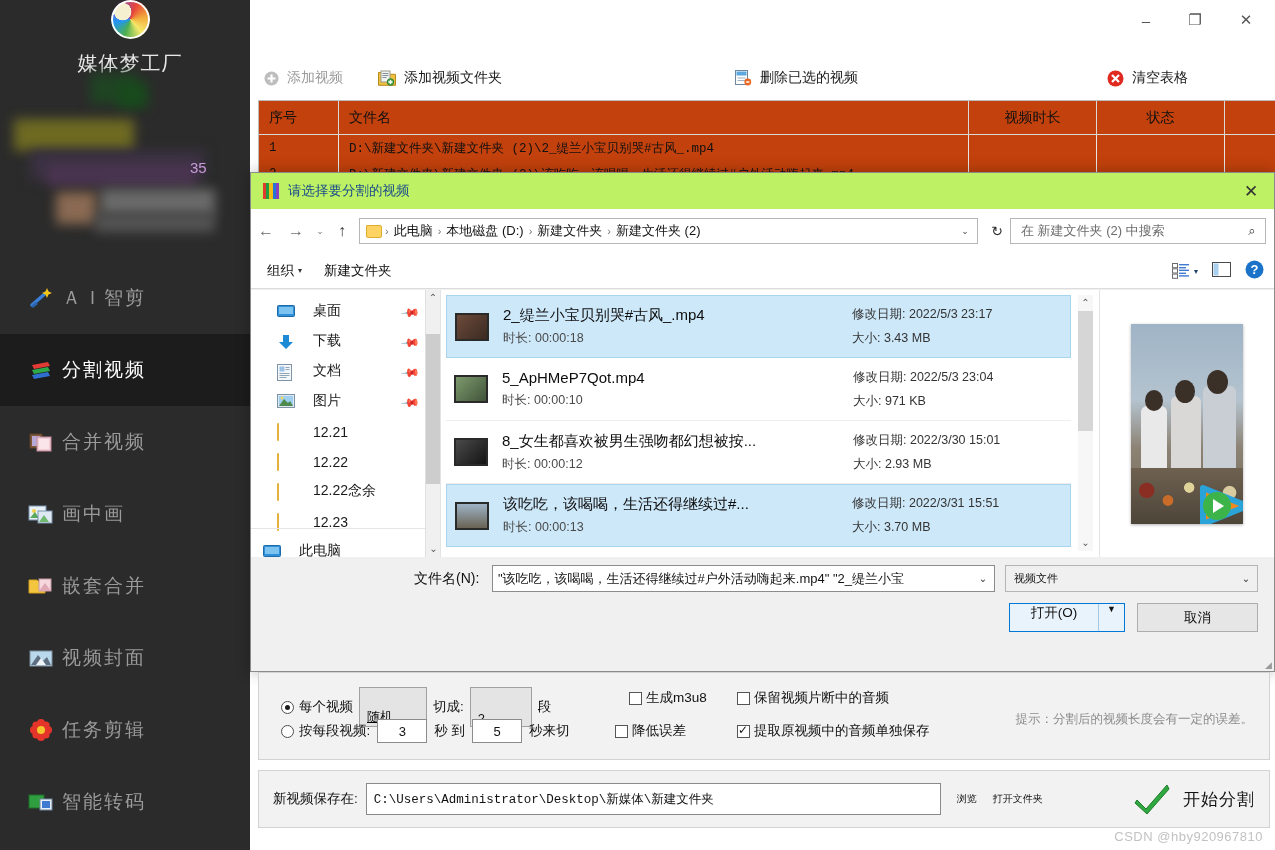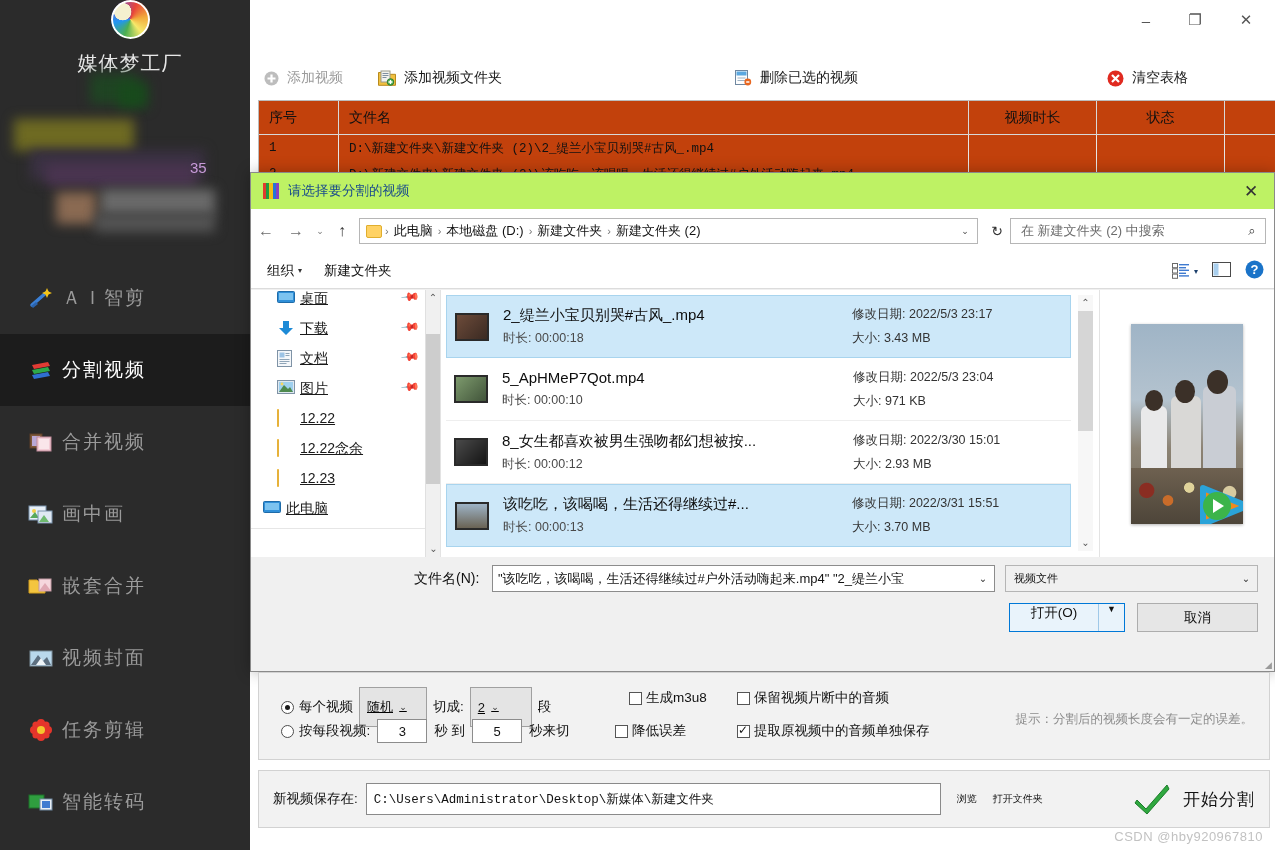--- a/index.html
+++ b/index.html
@@ -190,22 +190,22 @@
 
   .dlg-body {
     position: absolute; left: 0; top: 117px; width: 1023px; height: 267px;
     background: #ffffff; display: flex;
   }
   .tree {
     width: 190px; height: 267px; border-right: 1px solid #e3e3e3;
     position: relative; background: #fff; overflow: hidden;
   }
   .tree-item {
-    height: 30px; display: flex; align-items: flex-start; padding-left: 26px; gap: 5px;
-    font-size: 14px; color: #1a1a1a; position: relative; text-decoration: underline;
+    height: 30px; display: flex; align-items: flex-end; padding-left: 26px; gap: 18px;
+    font-size: 14px; color: #1a1a1a; position: relative;
   }
   .tree-item.pc { padding-left: 12px; }
   .tree-pin { position: absolute; right: 22px; color: #8d8d8d; font-size: 12px; transform: rotate(40deg); }
   .ti-ico { width: 18px; height: 16px; flex: none; position: relative; }
   .folder-ico {
     width: 17px; height: 14px; background: #fcd168;
     border: 1px solid #e6b13a; border-radius: 1px;
   }
   .tree-sb {
     position: absolute; right: 0; top: 0; width: 15px; height: 267px;
@@ -324,21 +324,21 @@
     width: 13px; height: 13px; border: 1px solid #4d4d4d; border-radius: 50%;
     background: #fff; position: relative; flex: none; margin-right: 5px;
   }
   .radio.on::after {
     content: ''; position: absolute; left: 3px; top: 3px;
     width: 5px; height: 5px; border-radius: 50%; background: #1a1a1a;
   }
   .o-text { font-size: 13.5px; color: #111; white-space: nowrap; }
   .mini-sel {
     height: 40px; border: 1px solid #a0a0a0; background: #e4e4e4;
-    display: flex; align-items: center; padding: 0 2px 0 7px; margin: 0 6px; text-decoration: underline;
+    display: flex; align-items: flex-end; padding: 0 2px 0 7px; margin: 0 6px; text-decoration: underline;
   }
   .mini-sel .v { font-size: 13px; color: #111; }
   .mini-sel .c { width: 20px; text-align: center; font-size: 9px; color: #333; }
   .mini-input {
     width: 50px; height: 24px; border: 1px solid #8c8c8c; background: #fff;
     display: flex; align-items: center; justify-content: center;
     font-size: 13px; color: #111; margin: 0 7px;
   }
   .cbx {
     width: 13px; height: 13px; border: 1px solid #555; background: #fff;
@@ -696,20 +696,24 @@
               <rect x="2" y="2" width="14" height="10" fill="#9fd0ef"></rect>
               <path d="M2 12 L7 5 L11 9 L13 7 L16 12 Z" fill="#4e8a4e"></path>
               <circle cx="5" cy="4" r="1.4" fill="#f6d55c"></circle>
             </svg>
           </span>
           <span>图片</span>
           <span class="tree-pin">📌</span>
         </div>
         <div class="tree-item">
           <span class="ti-ico"><span class="folder-ico"></span></span>
+          <span>12.21</span>
+        </div>
+        <div class="tree-item">
+          <span class="ti-ico"><span class="folder-ico"></span></span>
           <span>12.22</span>
         </div>
         <div class="tree-item">
           <span class="ti-ico"><span class="folder-ico"></span></span>
           <span>12.22念余</span>
         </div>
         <div class="tree-item">
           <span class="ti-ico"><span class="folder-ico"></span></span>
           <span>12.23</span>
         </div>

